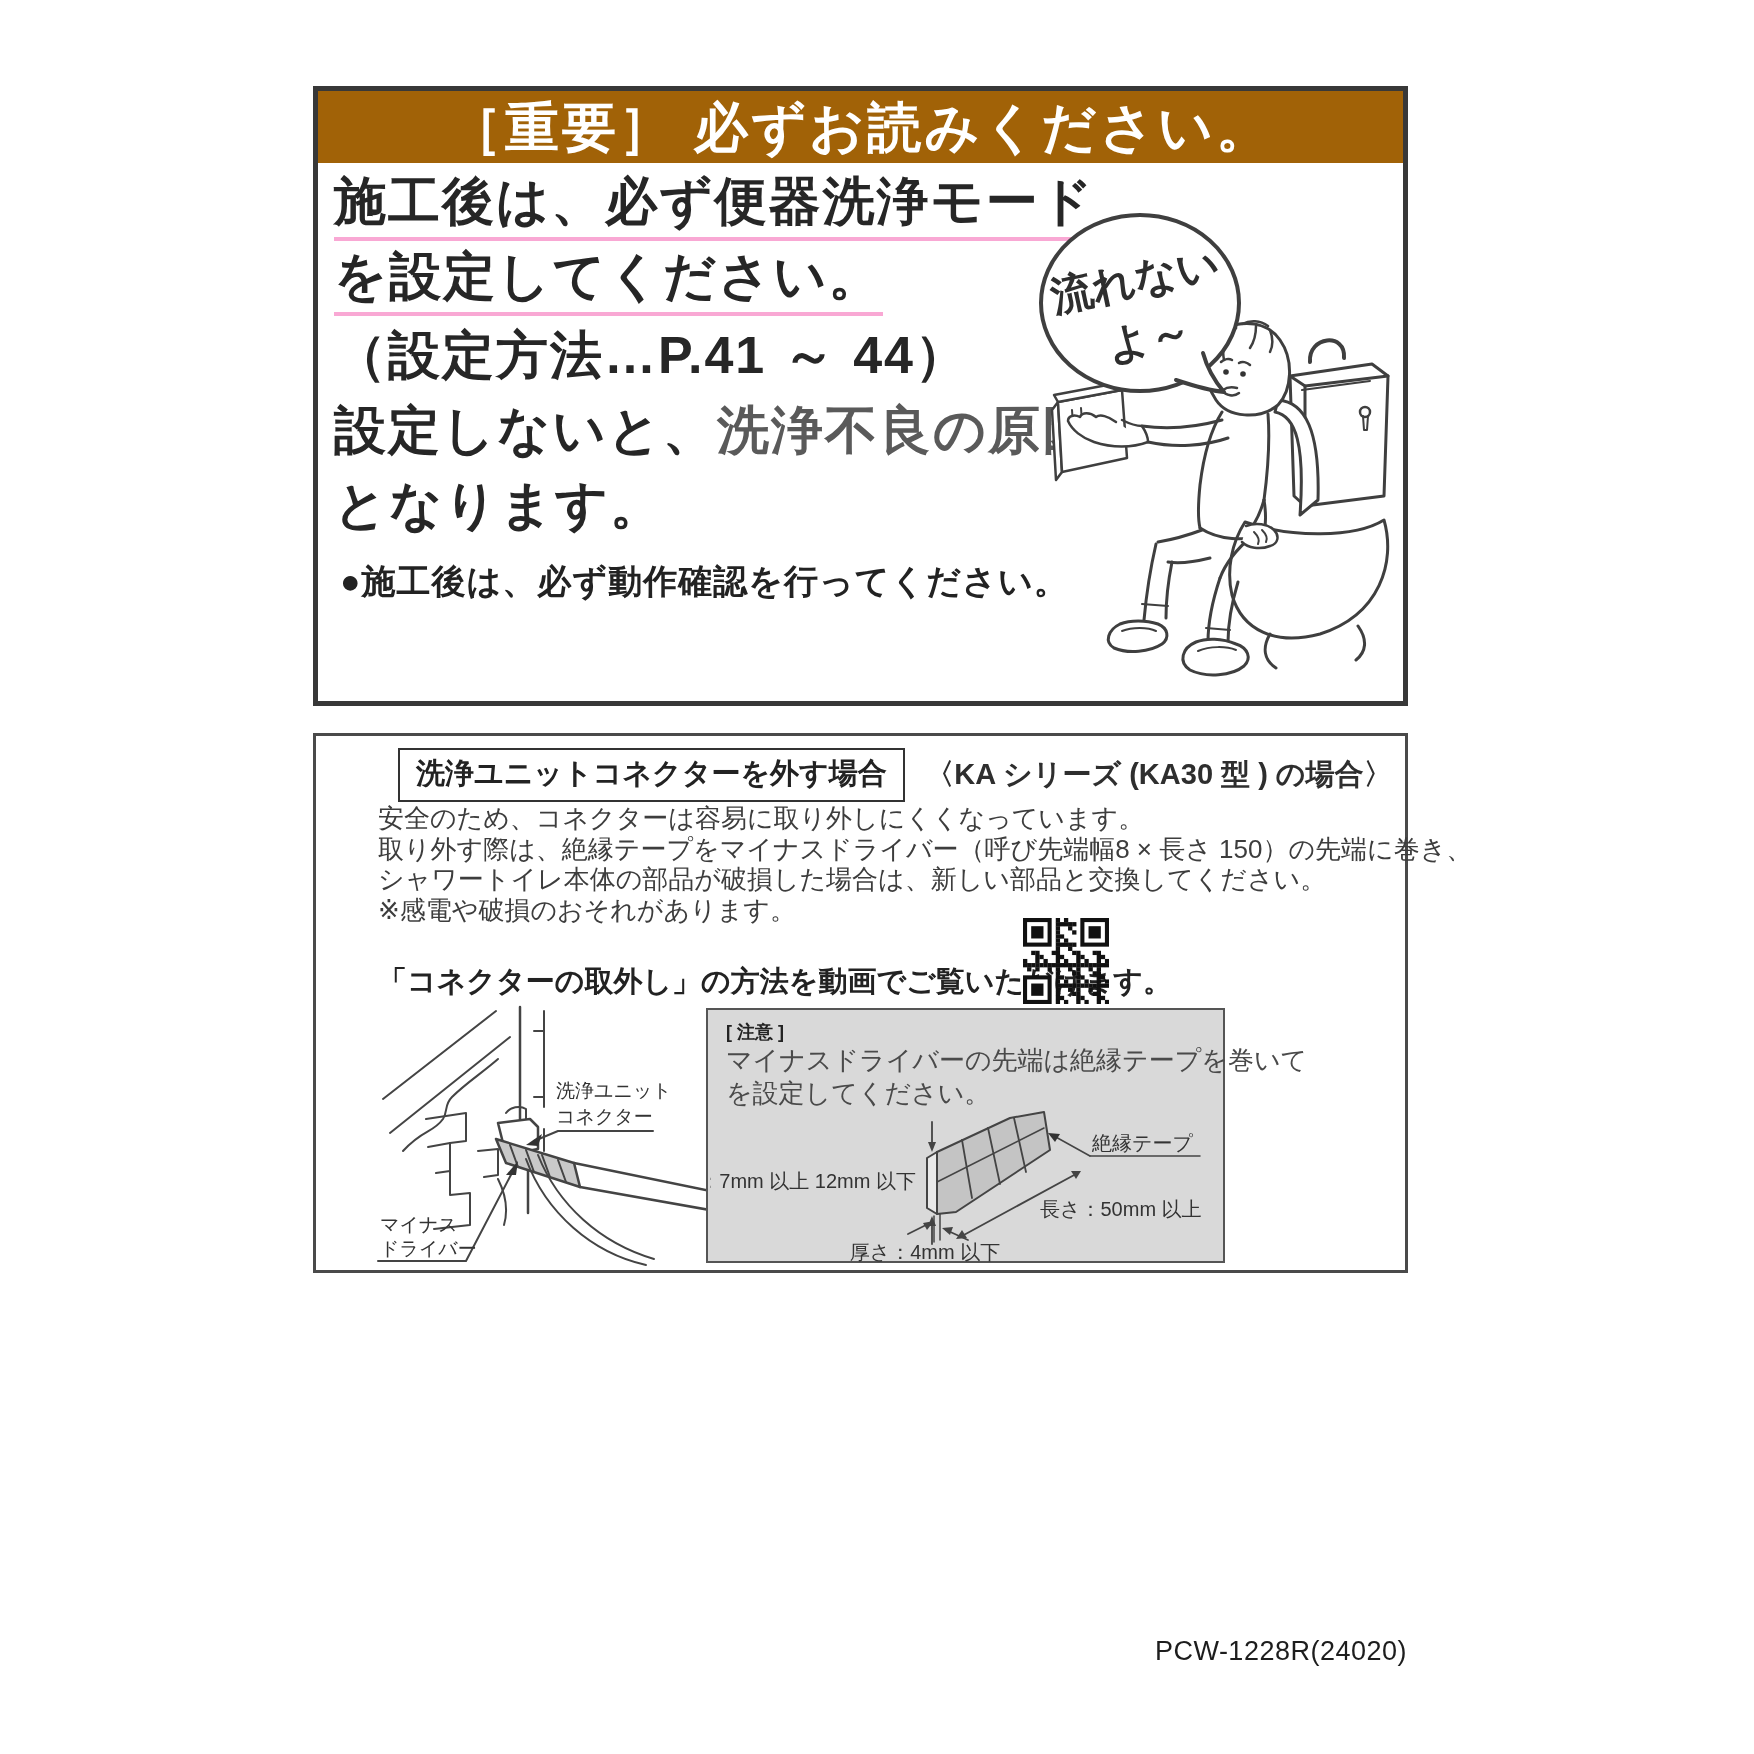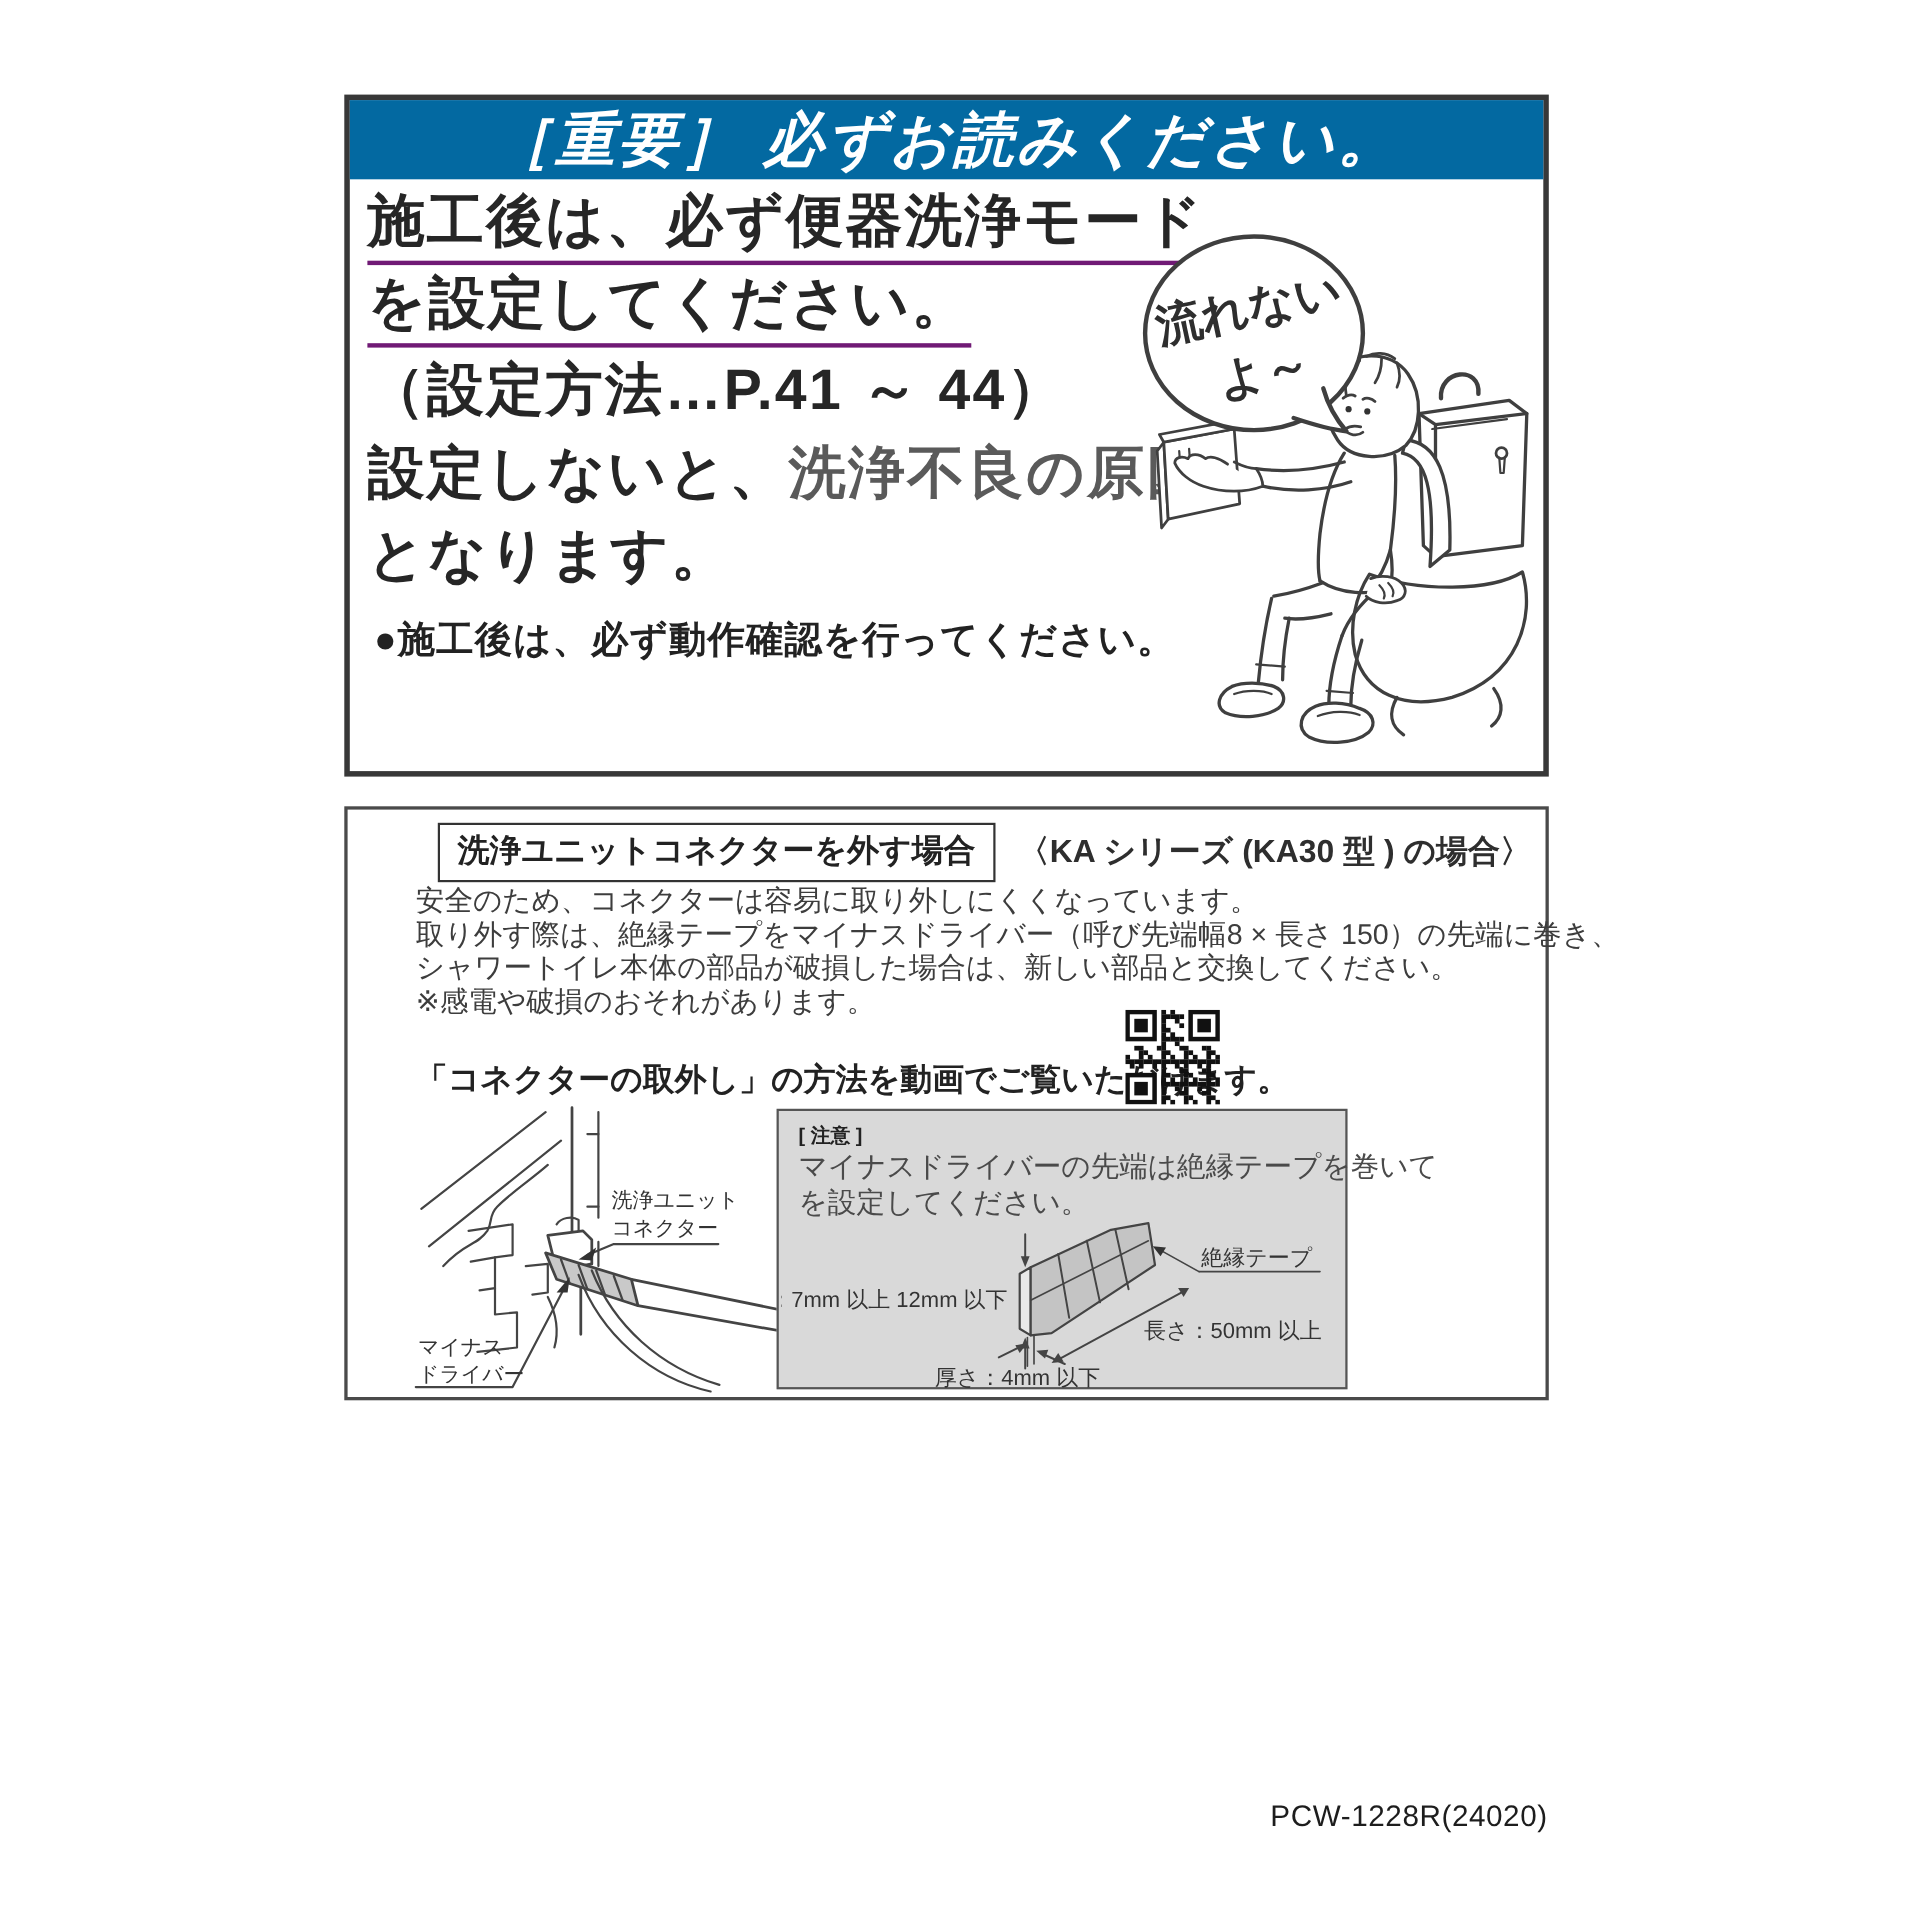--- a/index.html
+++ b/index.html
@@ -6,29 +6,29 @@
   .page {
     position:relative; width:1754px; height:1754px; background:#ffffff;
     font-family:"Liberation Sans","DejaVu Sans",sans-serif; color:#262626; overflow:hidden;
   }
   
   .box1 {
     position:absolute; left:313px; top:86px; width:1095px; height:620px;
     border:5px solid #383838; box-sizing:border-box; background:#fff;
   }
   .box1-header {
-    height:72px; background:#0369a1; color:#ffffff; font-size:54px; font-weight:bold;
-    text-align:center; line-height:72px; letter-spacing:3px; white-space:nowrap;font-style:italic;
+    height:72px; background:#a16207; color:#ffffff; font-size:54px; font-weight:bold;
+    text-align:center; line-height:72px; letter-spacing:3px; white-space:nowrap;
   }
   .box1-body { position:relative; width:100%; height:543px; }
   .bigline {
     position:absolute; left:16px; font-size:52px; font-weight:bold; letter-spacing:2px;
     white-space:nowrap; line-height:1; color:#262626;
   }
-  .u { display:inline-block; border-bottom:4px solid #701a75; padding-bottom:10px;text-align:right; }
+  .u { display:inline-block; border-bottom:4px solid #f9a8d4; padding-bottom:10px;text-align:right; }
   .gray-em { color:#5a5a5a; }
   .bullet-note {
     position:absolute; left:22px; top:396px; font-size:34px; font-weight:bold;
     letter-spacing:1px; white-space:nowrap; color:#222;
   }
   .toilet-illust { position:absolute; left:642px; top:27px; width:450px; height:490px; }
   .toilet-illust text { font-weight:bold; }
   
   .box2 {
     position:absolute; left:313px; top:733px; width:1095px; height:540px;

